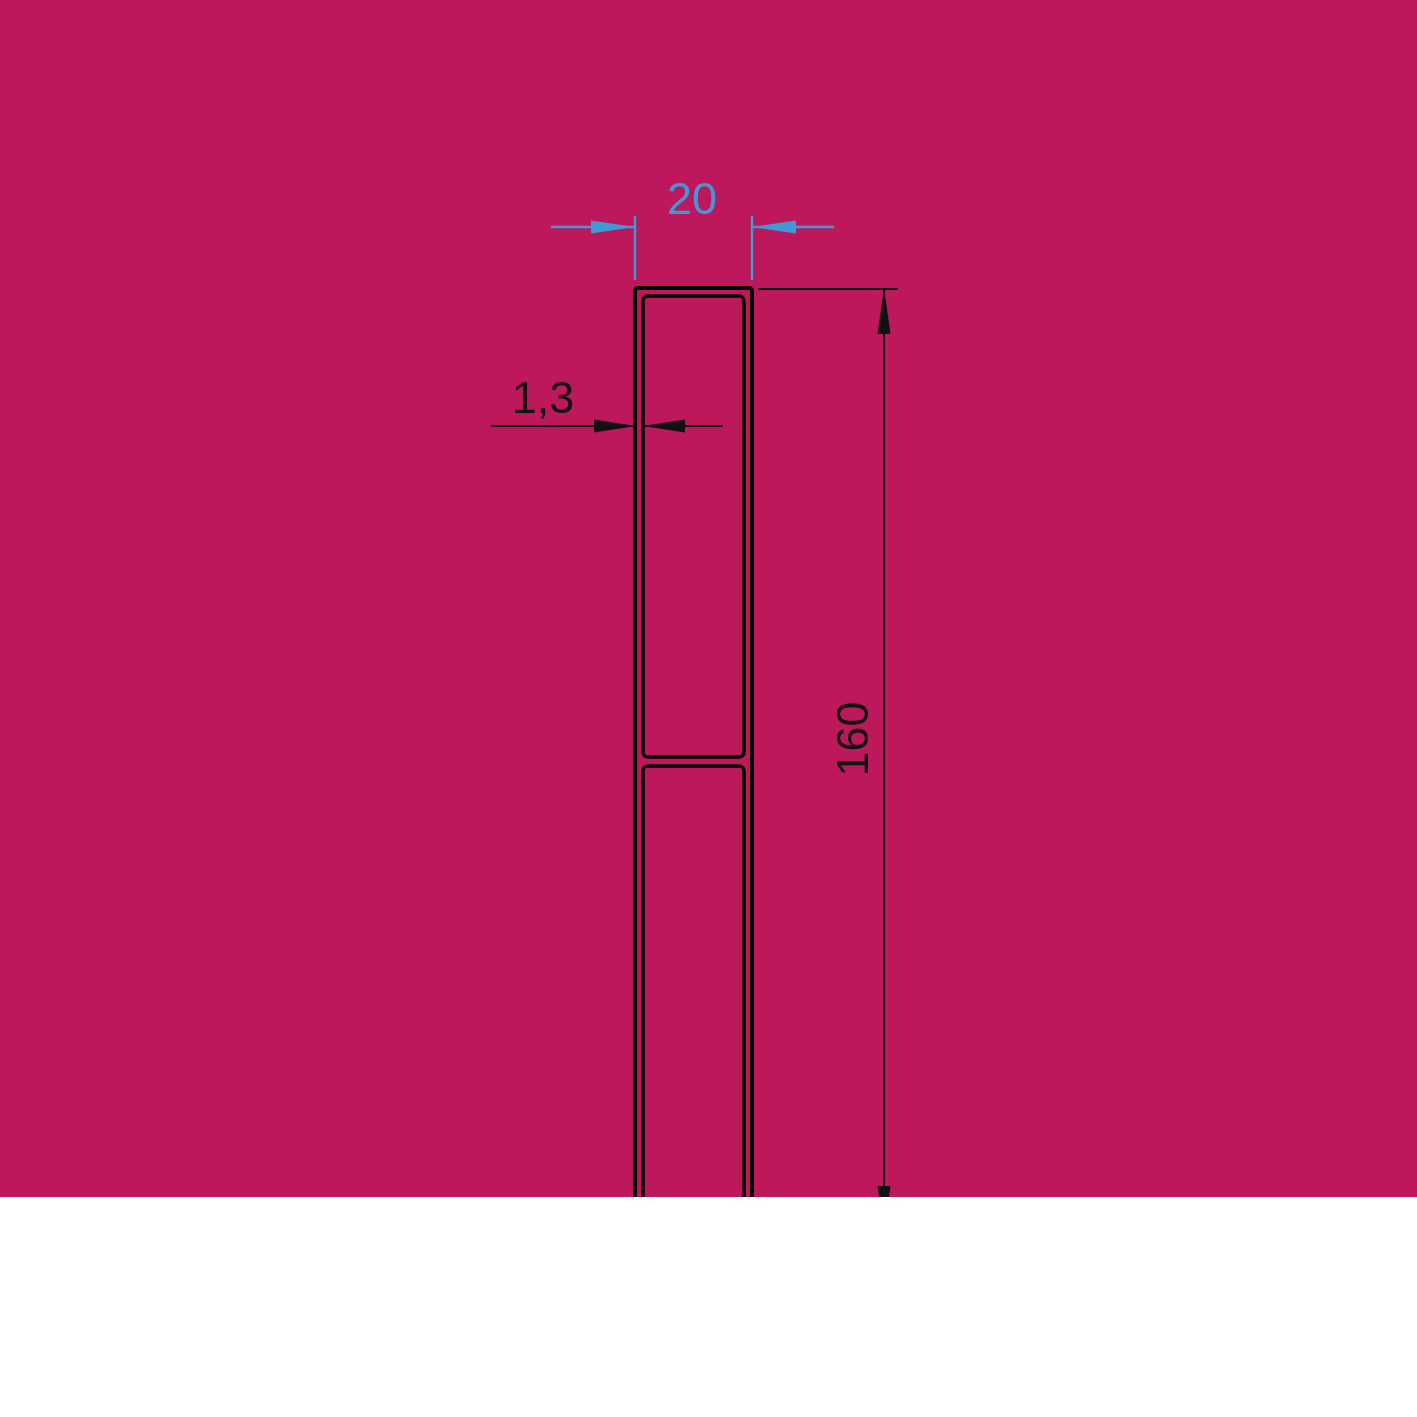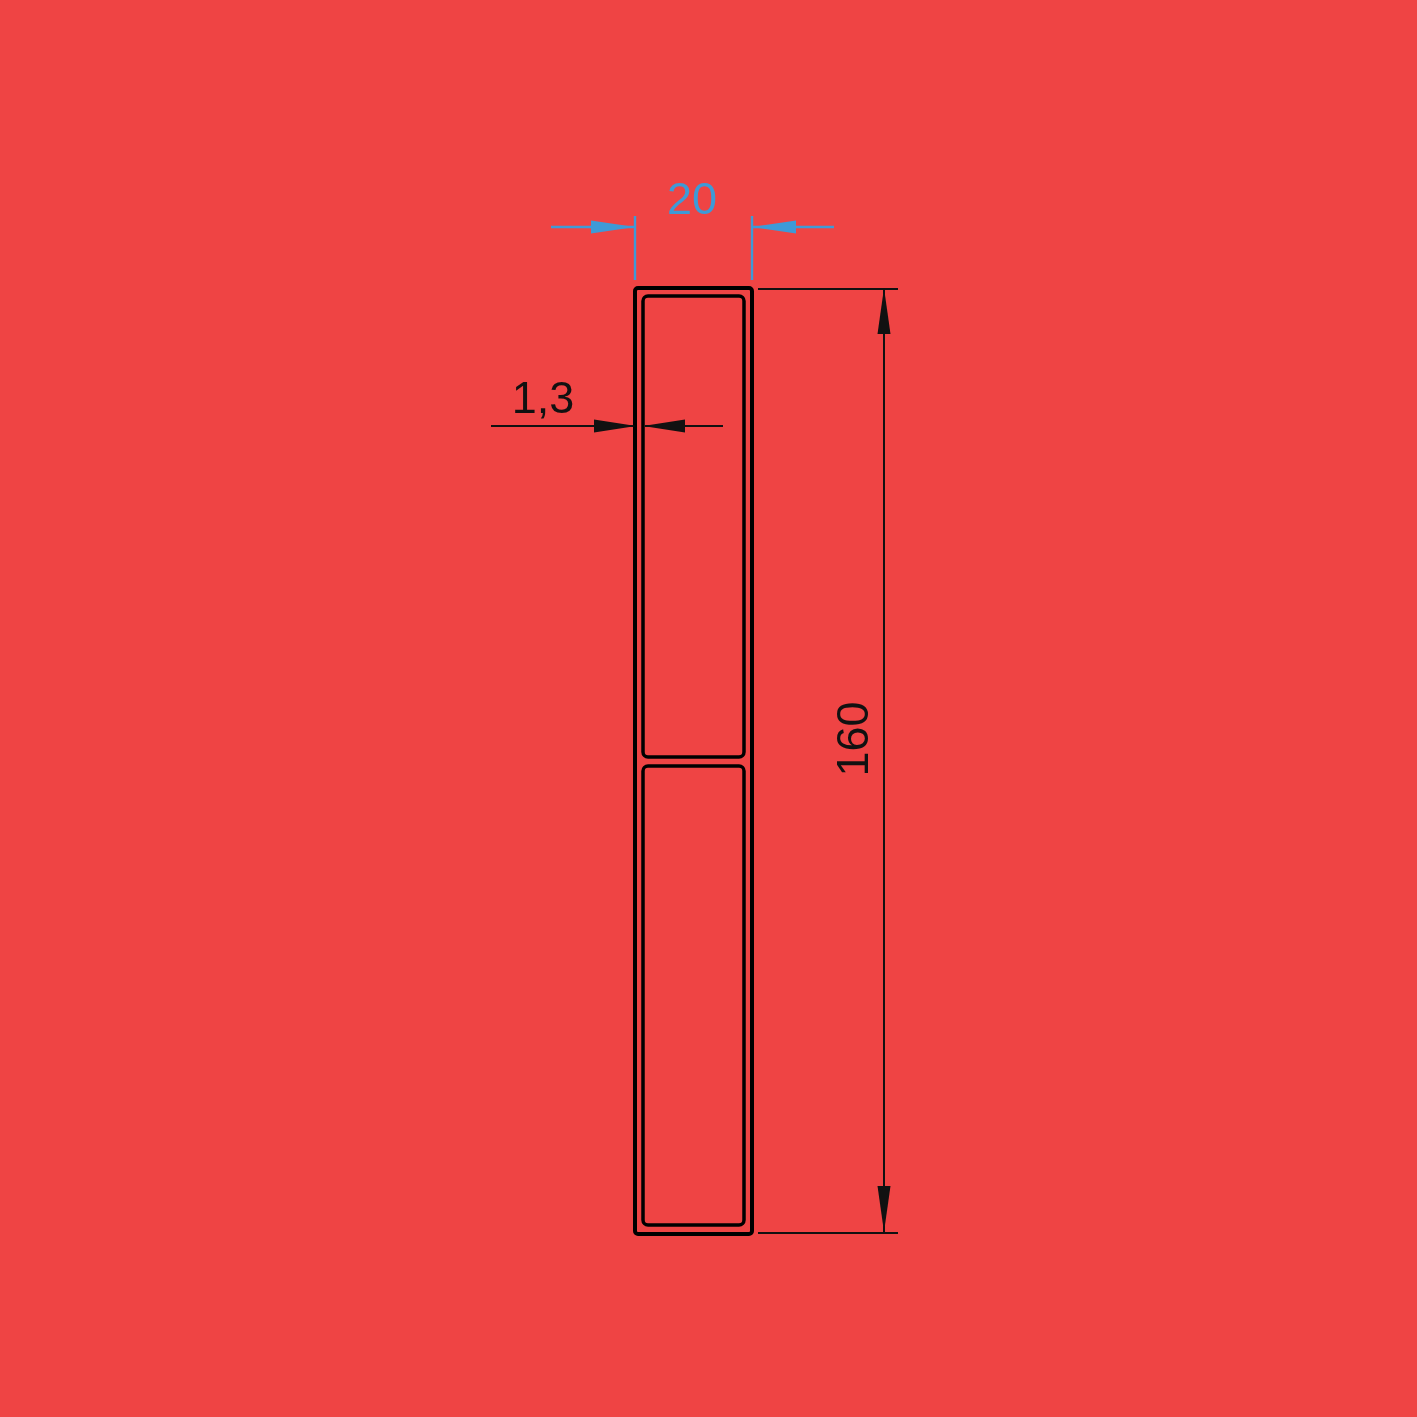--- a/index.html
+++ b/index.html
@@ -3,22 +3,22 @@
 <meta charset="utf-8">
 <style>
   html, body {
     margin: 0;
     padding: 0;
     background: #ffffff;
   }
   .canvas {
     position: relative;
     width: 1417px;
-    height: 1417px;
-    background: #ef4444;
+    height: 1197px;
+    background: #be185d;
     overflow: hidden;
   }
   svg { display: block; }
   .profile-stroke {
     fill: none;
     stroke: #000000;
   }
   .dim-black-line {
     stroke: #111111;
     stroke-width: 2;

